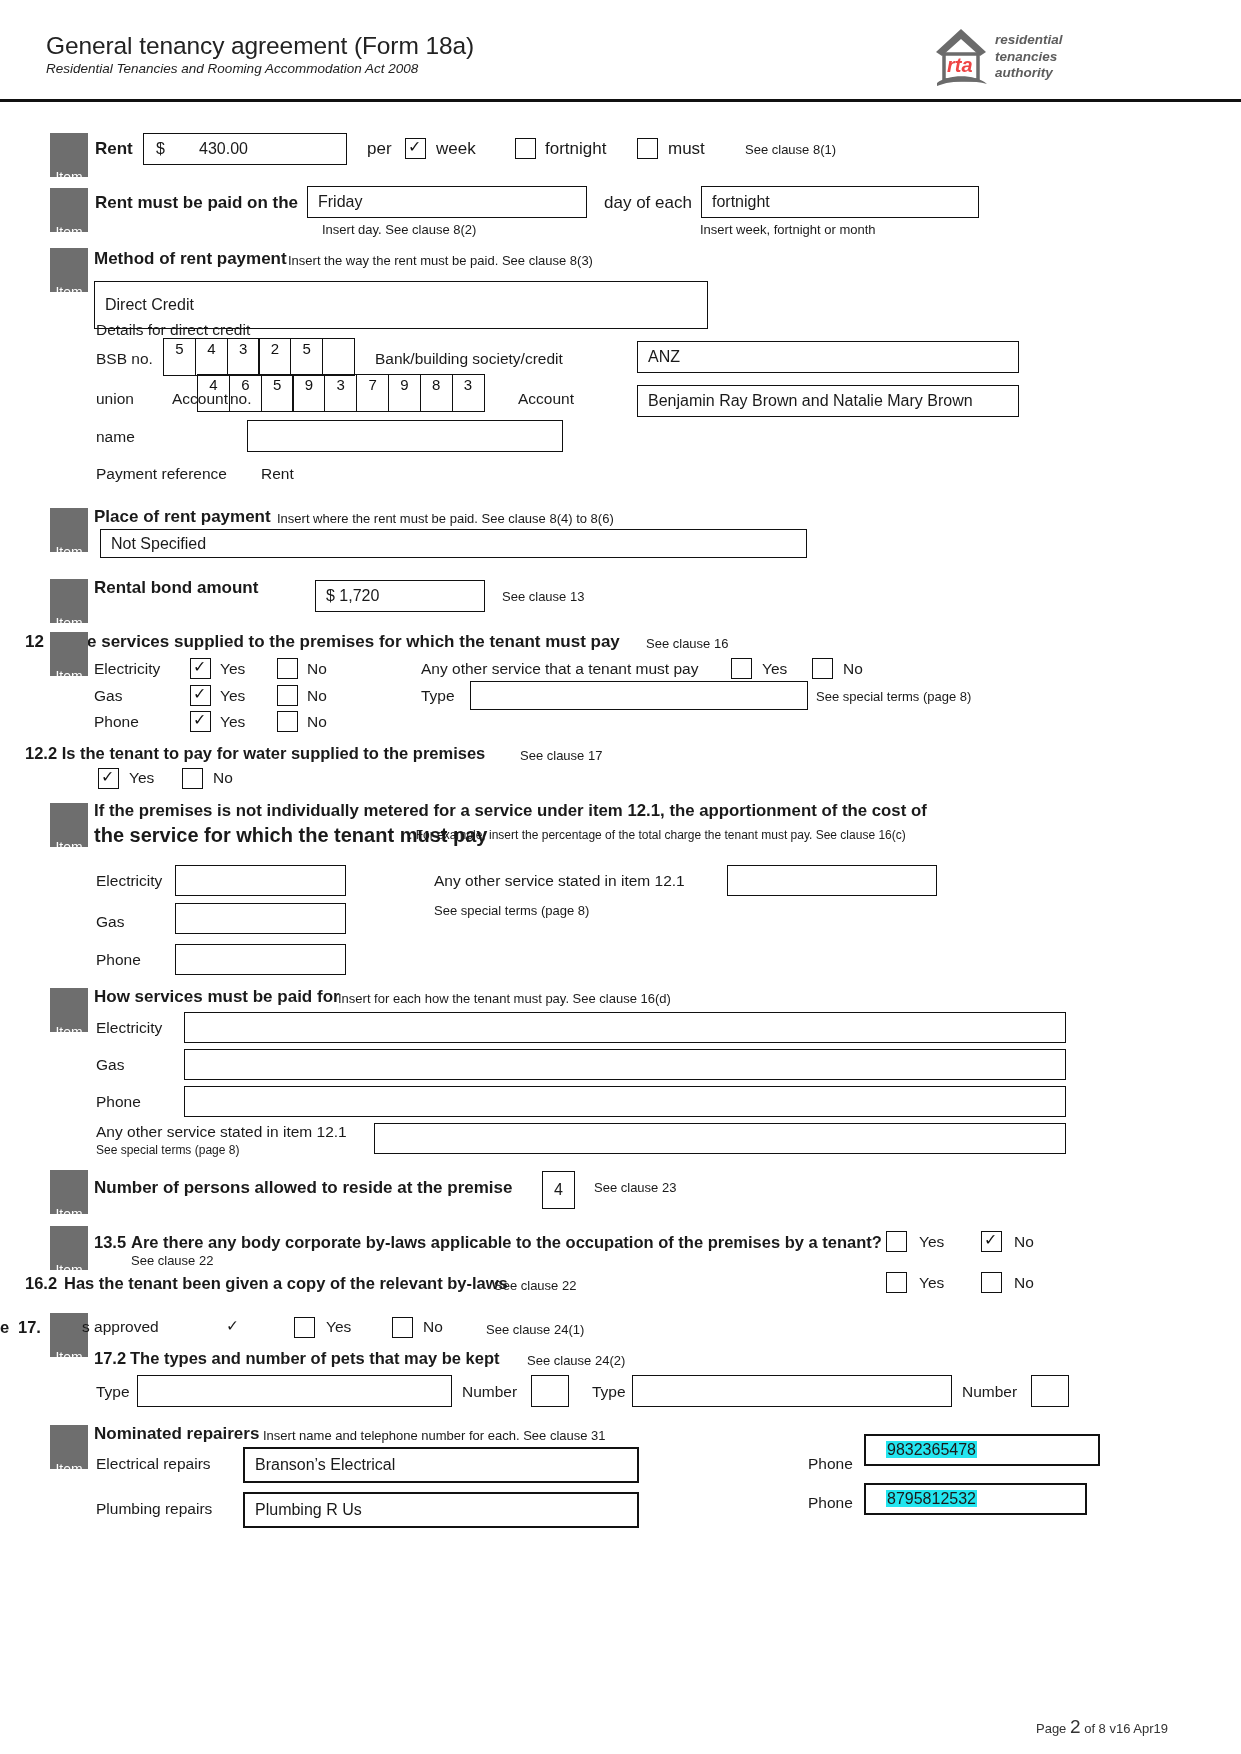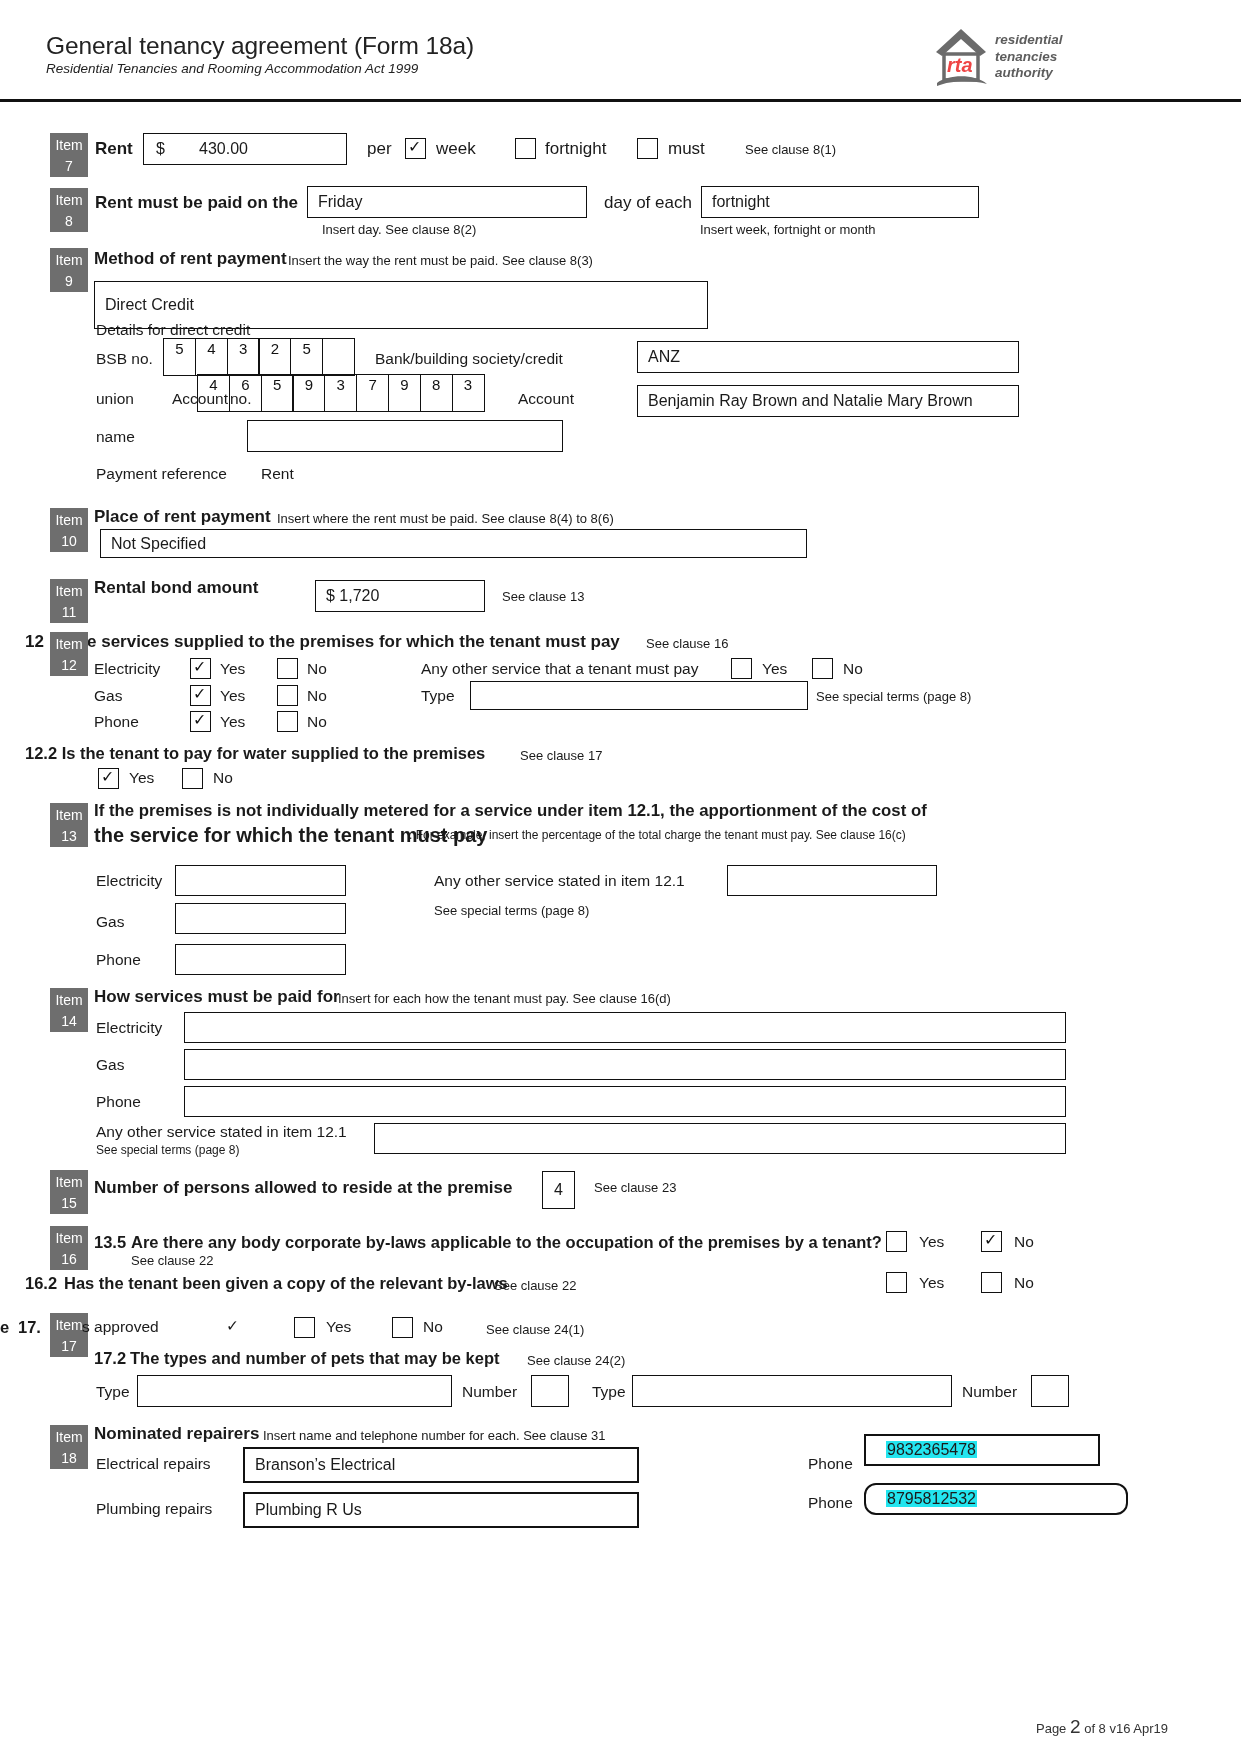--- a/index.html
+++ b/index.html
@@ -15,21 +15,21 @@
   .hdr{position:absolute;left:0;top:0;width:1241px;height:106px;}
   .hdr-title{position:absolute;left:46px;top:32px;font-size:24.5px;letter-spacing:-.1px;color:#222;}
   .hdr-sub{position:absolute;left:46px;top:61px;font-size:13.5px;font-style:italic;color:#222;}
   .hdr-rule{position:absolute;left:0;top:99px;width:1241px;height:3px;background:#111;}
   .logo{position:absolute;left:933px;top:26px;width:160px;height:66px;}
   .logo-txt{position:absolute;left:62px;top:6px;font-size:13.5px;font-style:italic;line-height:16.5px;color:#5d5d5d;font-weight:bold;}
 
   
   .badge{position:absolute;width:38px;height:44px;background:#6e6e6e;color:#fff;
          text-align:center;font-size:14px;line-height:21px;padding-top:2px;box-sizing:border-box;}
-  .badge i{display:block;font-style:normal;}
+  .badge i{display:block;font-style:normal;margin-top:32px;}
 
   
   .t{position:absolute;white-space:nowrap;}
   .b{font-weight:bold;}
   .f17{font-size:17px;}
   .f155{font-size:15.5px;}
   .f13{font-size:13px;}
   .f12{font-size:12px;}
   .f16b{font-size:16.5px;font-weight:bold;}
 
@@ -52,21 +52,21 @@
   .foot{position:absolute;right:73px;top:1716px;font-size:13px;color:#333;white-space:nowrap;}
   .foot .big{font-size:19px;}
 </style>
 </head>
 <body>
 
 <div class="page">
 
   <div class="hdr">
     <div class="hdr-title">General tenancy agreement (Form  18a)</div>
-    <div class="hdr-sub">Residential Tenancies and Rooming Accommodation Act 1999</div>
+    <div class="hdr-sub">Residential Tenancies and Rooming Accommodation Act 2008</div>
     <div class="logo">
       <svg width="56" height="64" viewBox="0 0 56 64">
         <path d="M28 3 L53 26 L47 30 L28 13 L9 30 L3 26 Z" fill="#6b6b6b"></path>
         <rect x="11" y="28" width="34" height="26" fill="none" stroke="#6b6b6b" stroke-width="3.5"></rect>
         <path d="M4 57 C16 48, 42 48, 54 58 C40 54, 18 54, 4 60 Z" fill="#6b6b6b"></path>
       </svg>
       <div style="position:absolute;left:14px;top:28px;font-size:20px;font-style:italic;font-weight:bold;color:#ef4444;">rta</div>
       <div class="logo-txt">
         <span>residential</span><br>
         <span>tenancies</span><br>
@@ -356,21 +356,21 @@
     <span class="v" style="left:10px;">
       <span class="hl">9832365478</span>
     </span>
   </div>
 
   <div class="t f155" style="left:96px;top:1500px;">Plumbing repairs</div>
   <div class="box" style="left:243px;top:1492px;width:396px;height:36px;border-width:2px;">
     <span class="v">Plumbing R Us</span>
   </div>
   <div class="t f155" style="left:808px;top:1494px;">Phone</div>
-  <div class="box" style="left:864px;top:1483px;width:264px;height:32px;border-width:2px;border-radius:12px;">
+  <div class="box" style="left:864px;top:1483px;width:223px;height:32px;border-width:2px;">
     <span class="v" style="left:10px;">
       <span class="hl">8795812532</span>
     </span>
   </div>
 
   <div class="foot">
     <span>Page </span><span class="big">2</span><span> of 8 v16 Apr19</span>
   </div>
 
 </div>

